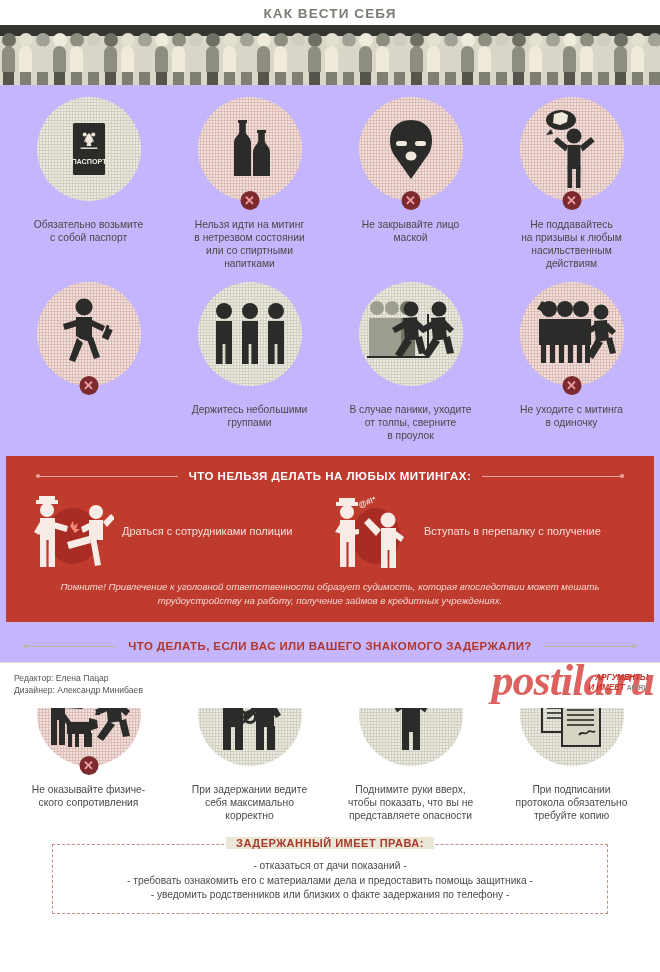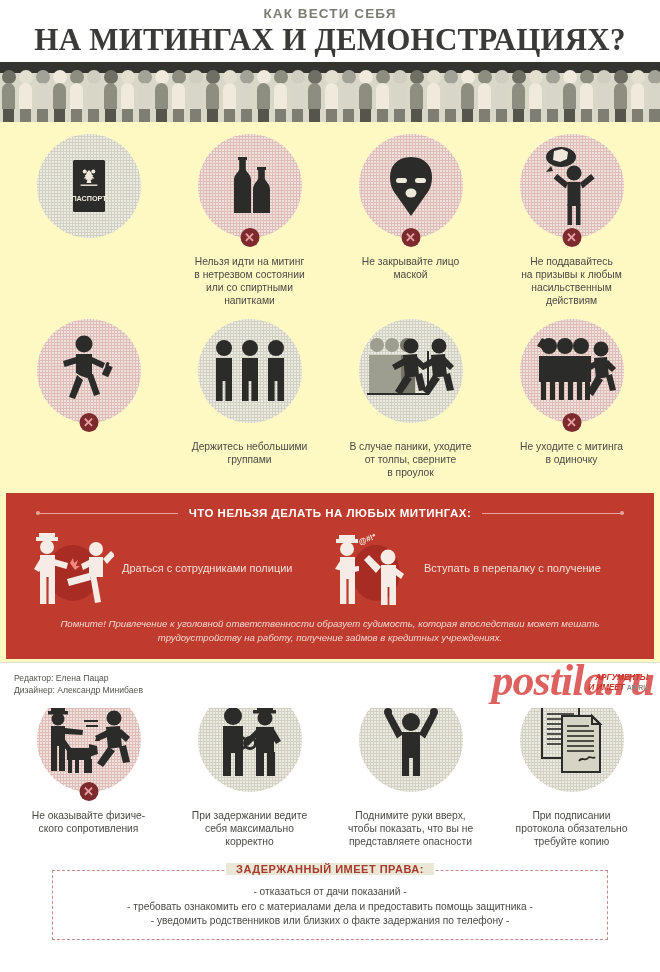--- a/index.html
+++ b/index.html
@@ -5,21 +5,21 @@
   * { box-sizing: border-box; margin: 0; padding: 0; }
   html, body {
     width: 660px; height: 972px;
     background: #ffffff;
     font-family: "Liberation Sans", sans-serif;
     overflow: hidden;
   }
   .page {
     position: relative;
     width: 660px; height: 708px;
-    background: #fef9c3;
+    background: #c4b5fd;
   }
 
   
   .title-block {
     background: #ffffff;
     padding: 6px 0 4px 0;
     text-align: center;
   }
   .kicker {
     font-family: "Liberation Sans", sans-serif;
@@ -245,21 +245,20 @@
   }
   svg { display: block; }
 </style>
 </head>
 <body>
 
 <div class="page">
 
   <div class="title-block">
     <div class="kicker">КАК ВЕСТИ СЕБЯ</div>
-    <div class="headline">НА МИТИНГАХ И ДЕМОНСТРАЦИЯХ?</div>
   </div>
 
   <div class="crowd-band">
     <div class="skyline"></div>
     <div class="crowd-row" id="crowd-row">
         <div class="crowd-person">
           <div class="head" style="background: rgb(111, 111, 100);"></div>
           <div class="body" style="background: rgb(142, 142, 128);"></div>
           <div class="legs" style="background: rgb(85, 85, 76);"></div>
         </div>
@@ -470,20 +469,21 @@
                   <path d="M23 13 l3.2 3.4 h-1.2 l2.4 2.6 h-1.1 l2.1 2.4 h-2.6 l0.8 1.4 h-2.0 l0.9 3.3 h-5.0 l0.9-3.3 h-2.0 l0.8-1.4 h-2.6 l2.1-2.4 h-1.1 l2.4-2.6 h-1.2z"></path>
                   <circle cx="18.7" cy="14.6" r="2.0"></circle>
                   <circle cx="27.3" cy="14.6" r="2.0"></circle>
                   <path d="M14.6 27.5 h16.8 v1.4 h-16.8z"></path>
                 </g>
                 <text x="23" y="44" font-family="Liberation Sans, sans-serif" font-size="7.2" font-weight="bold" fill="#efe9dc" text-anchor="middle">ПАСПОРТ</text>
               </svg>
             </div>
           </div>
         </div>
+        <div class="caption">Обязательно возьмите<br>с собой паспорт</div>
       </div>
 
       <div class="cell">
         <div class="disc-wrap">
           <div class="disc pink">
             <div class="art">
               <svg width="62" height="66" viewBox="0 0 62 66">
                 <g fill="#2b2b29">
                   <path d="M19 4 h9 v3 h-1.2 v9 c0 3 5.2 5 5.2 11 v33 h-17 v-33 c0-6 5.2-8 5.2-11 v-9 h-1.2z"></path>
                   <path d="M38 14 h9 v3 h-1.2 v8 c0 3 5.2 5.5 5.2 11.5 v23.5 h-17 v-23.5 c0-6 5.2-8.5 5.2-11.5 v-8 h-1.2z"></path>
@@ -732,20 +732,21 @@
         <div class="red-label">Вступать в перепалку с получение</div>
       </div>
     </div>
 
     <div class="red-note">Помните! Привлечение к уголовной ответственности образует судимость, которая впоследствии может мешать трудоустройству на работу, получение займов в кредитных учреждениях.</div>
   </div>
 
   <div class="grid-section" style="padding-top:14px;">
     <div class="rule-head on-beige">
       <span class="line l"></span>
+      <span class="txt">ЧТО ДЕЛАТЬ, ЕСЛИ ВАС ИЛИ ВАШЕГО ЗНАКОМОГО ЗАДЕРЖАЛИ?</span>
       <span class="line r"></span>
     </div>
 
     <div class="icon-row" style="margin-top:10px;">
 
       <div class="cell">
         <div class="disc-wrap">
           <div class="disc pink">
             <div class="art">
               <svg width="94" height="72" viewBox="0 0 94 72">

